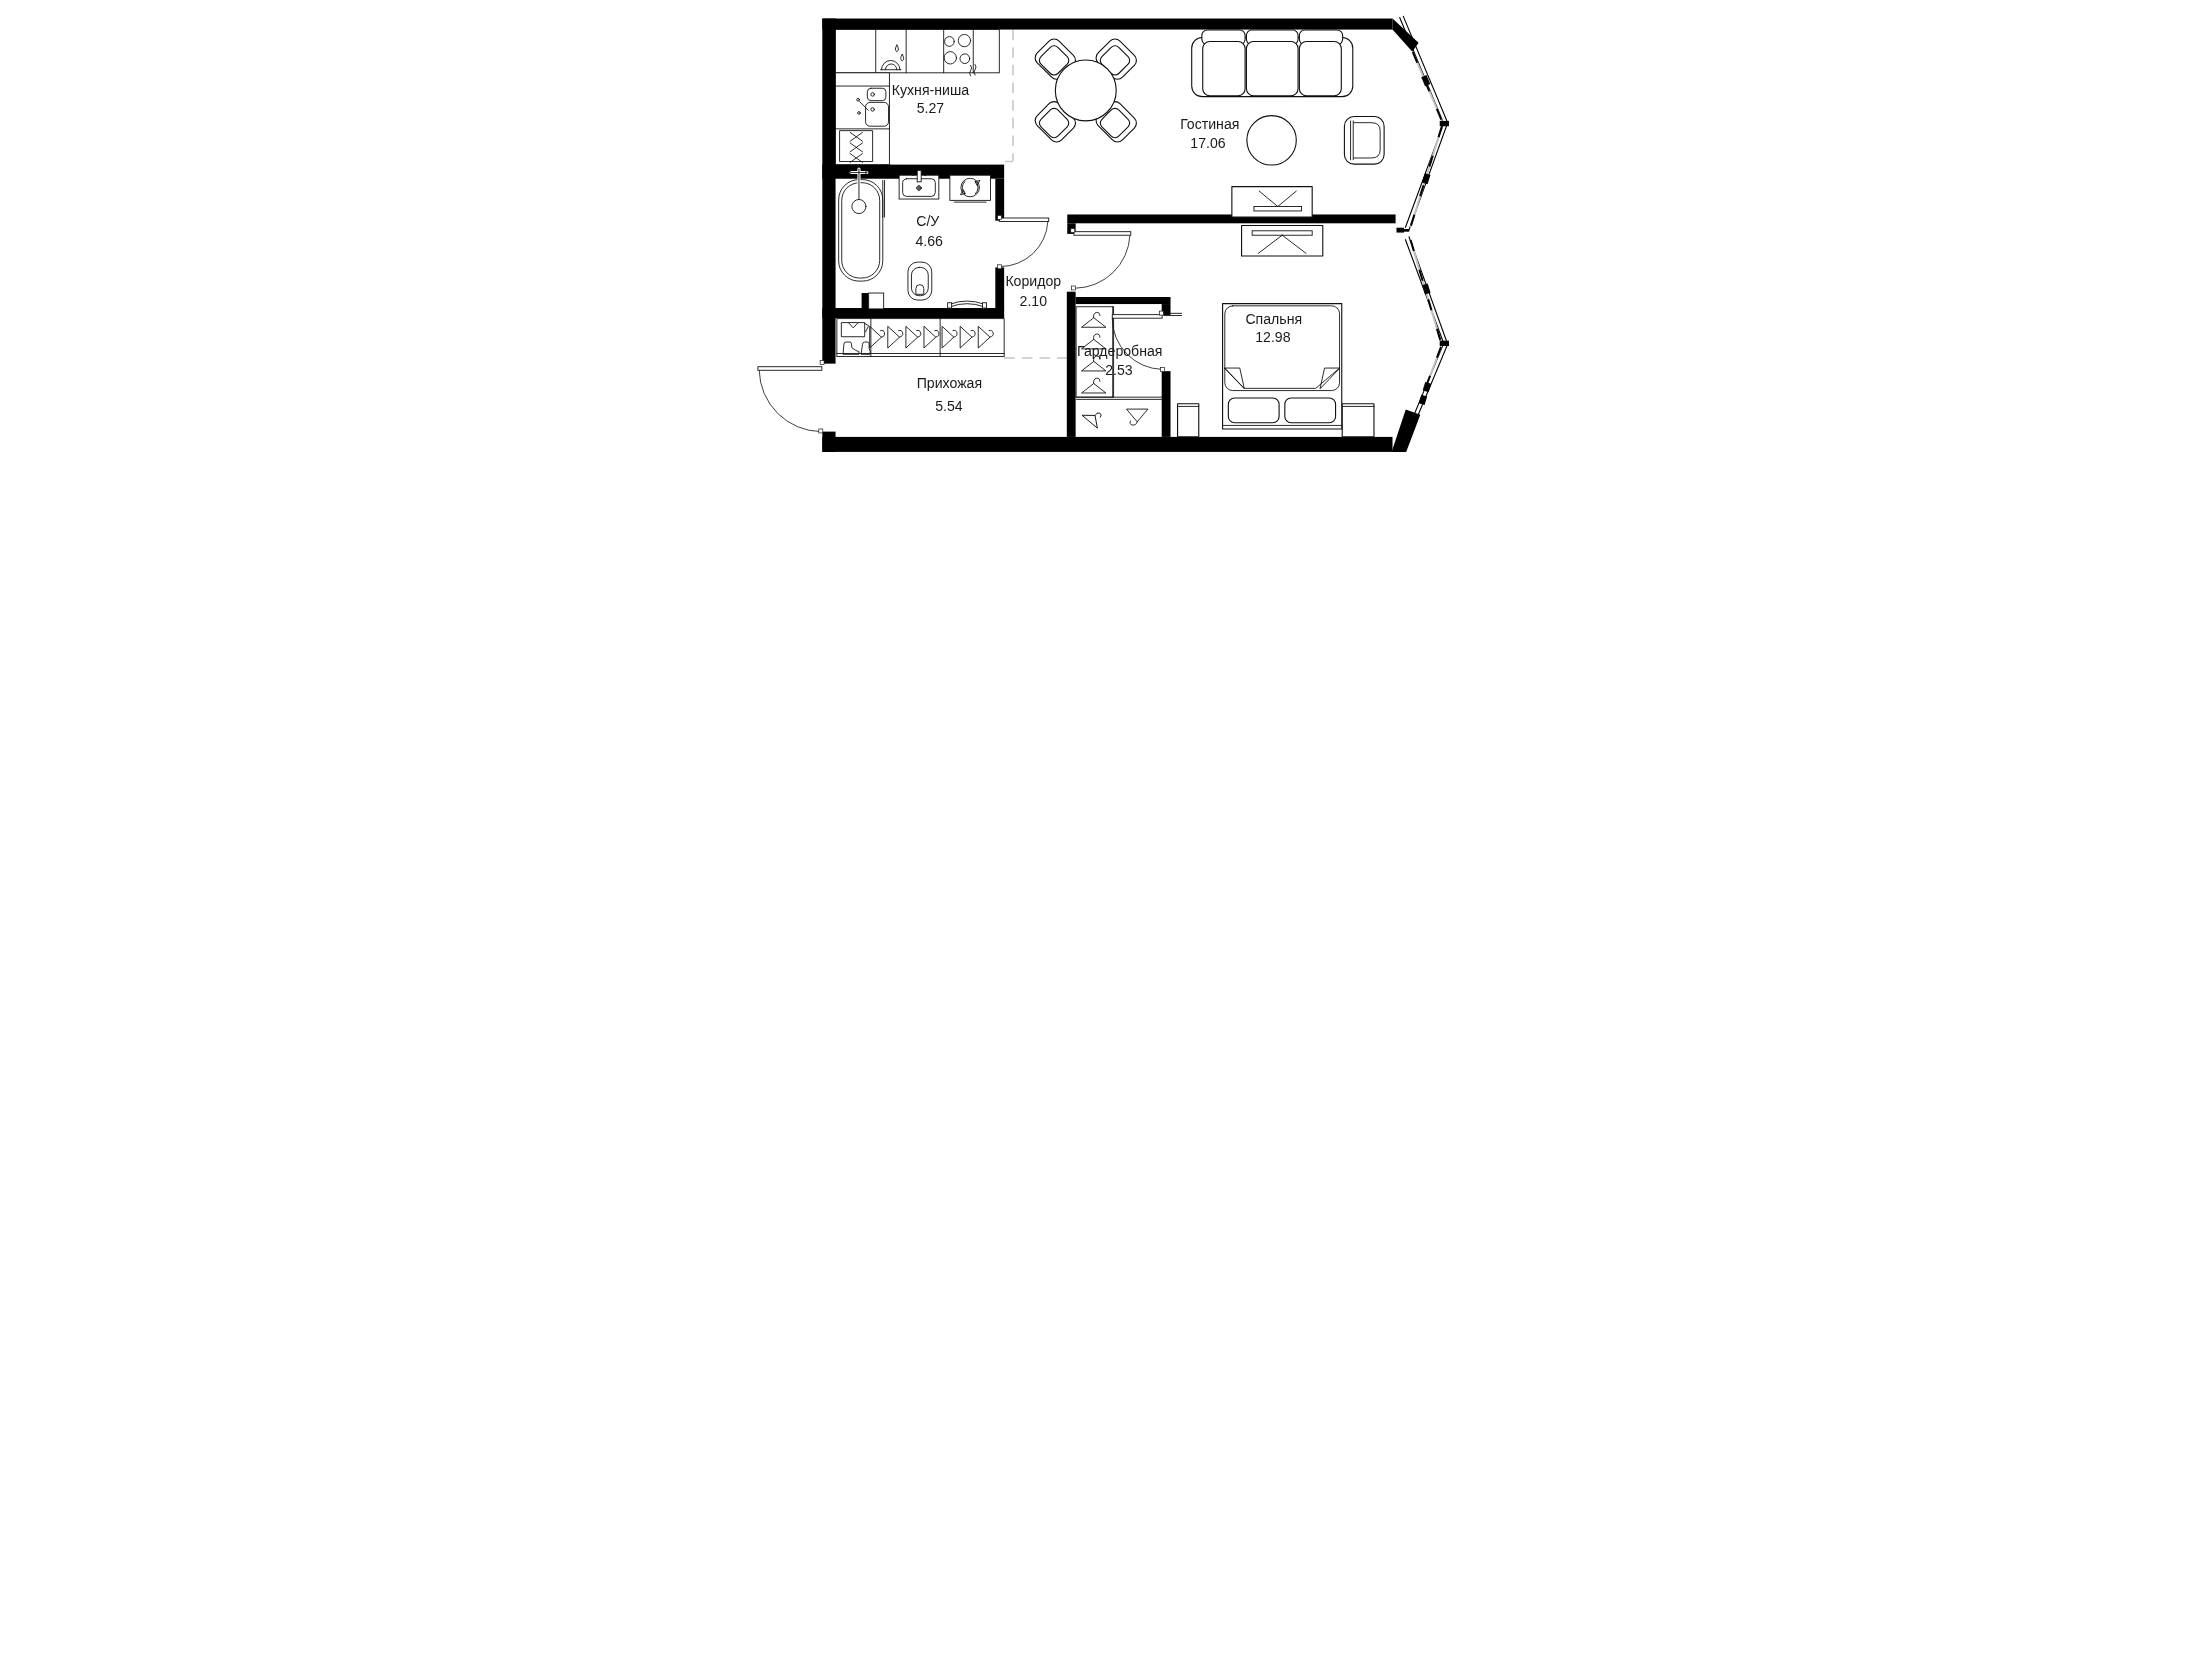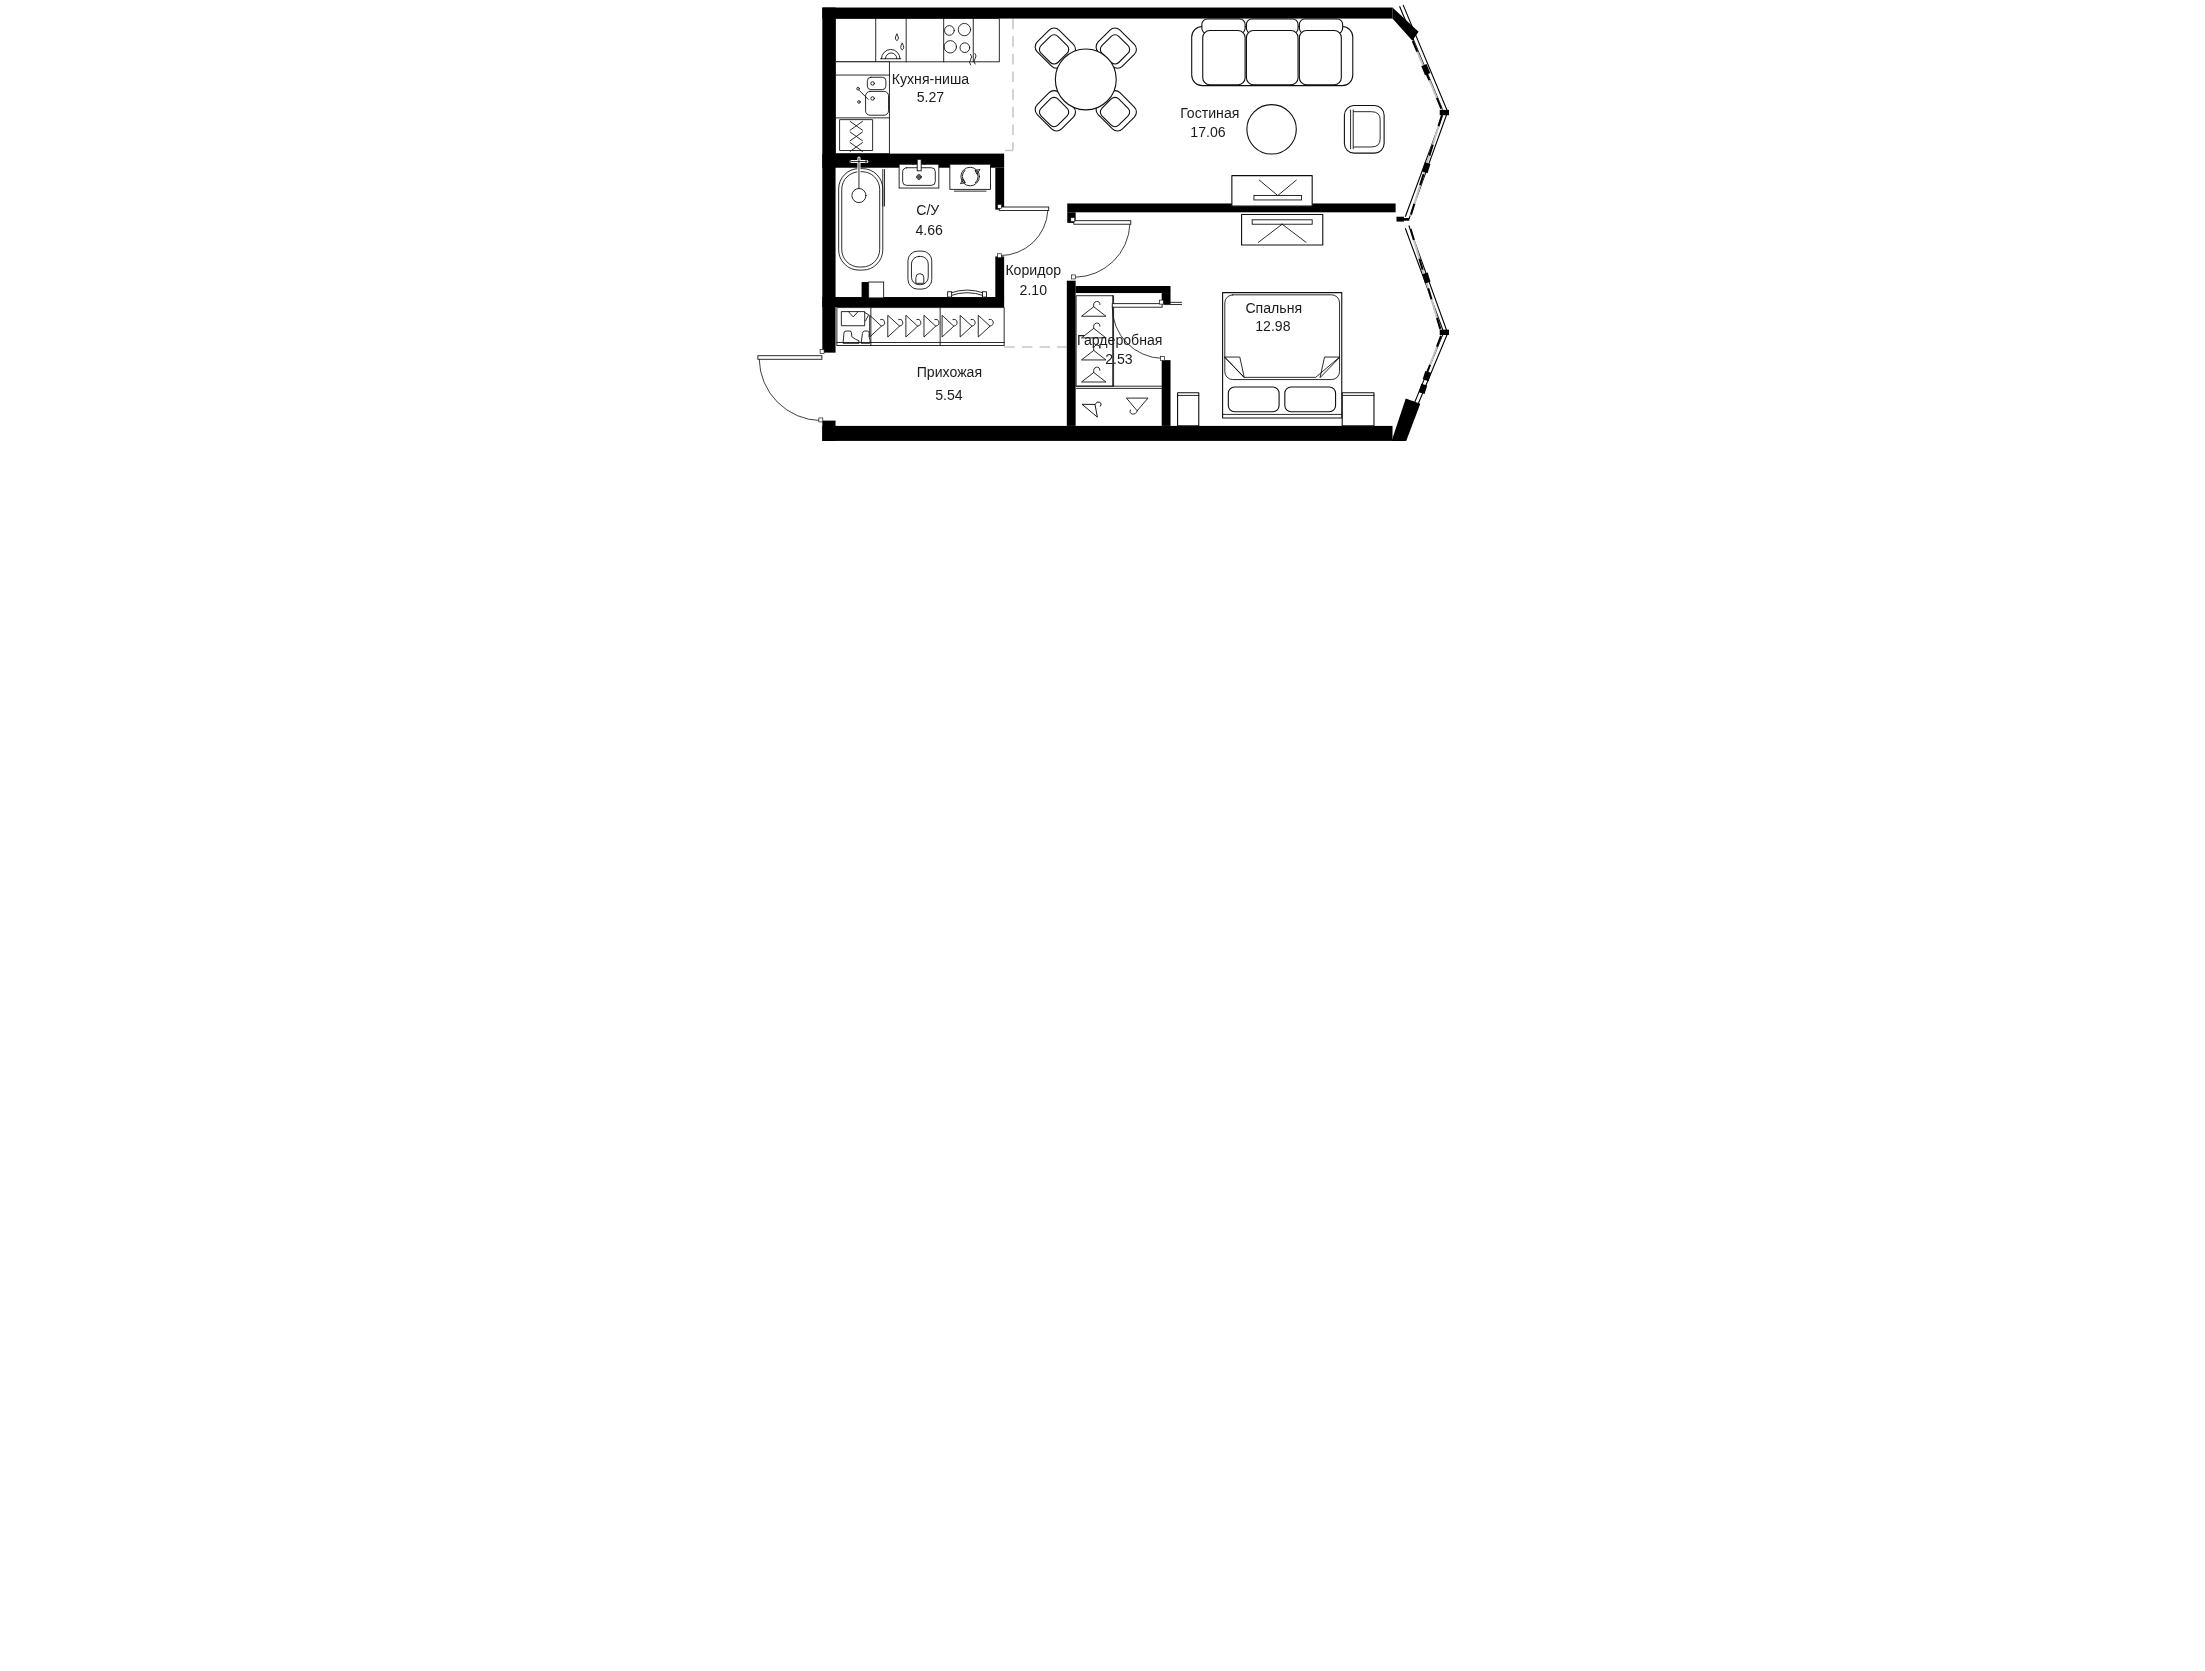--- a/index.html
+++ b/index.html
@@ -1,16 +1,16 @@
 <!DOCTYPE html>
 <html style="font-size:7px"><head>
 <meta charset="utf-8">
 <style>
   html,body{margin:0;padding:0;background:#ffffff;}
-  .plan-wrap{width:100%;max-width:692px;margin:4px auto;}
+  .plan-wrap{width:100%;max-width:692px;margin:15px auto;}
   svg{display:block;width:100%;height:auto;background:#ffffff;}
   .wall{fill:#000000;stroke:none;}
   .furn{fill:#ffffff;stroke:#0f0f0f;stroke-width:2.5;stroke-linejoin:round;}
   .furn-thin{fill:none;stroke:#0f0f0f;stroke-width:2;stroke-linejoin:round;stroke-linecap:round;}
   .furn-white{fill:#ffffff;stroke:#0f0f0f;stroke-width:2;}
   .underlay{fill:none;stroke:#ffffff;stroke-width:7;stroke-linecap:round;}
   .glaze-base{fill:none;stroke:#c2c2c2;stroke-width:4.5;}
   .glaze-dash{fill:none;stroke:#000000;stroke-width:4.5;stroke-dasharray:26 44;}
   .facade{fill:none;stroke:#000000;stroke-width:2.5;}
   .dashed{fill:none;stroke:#c6c6c6;stroke-width:3.5;stroke-dasharray:24 16;}

